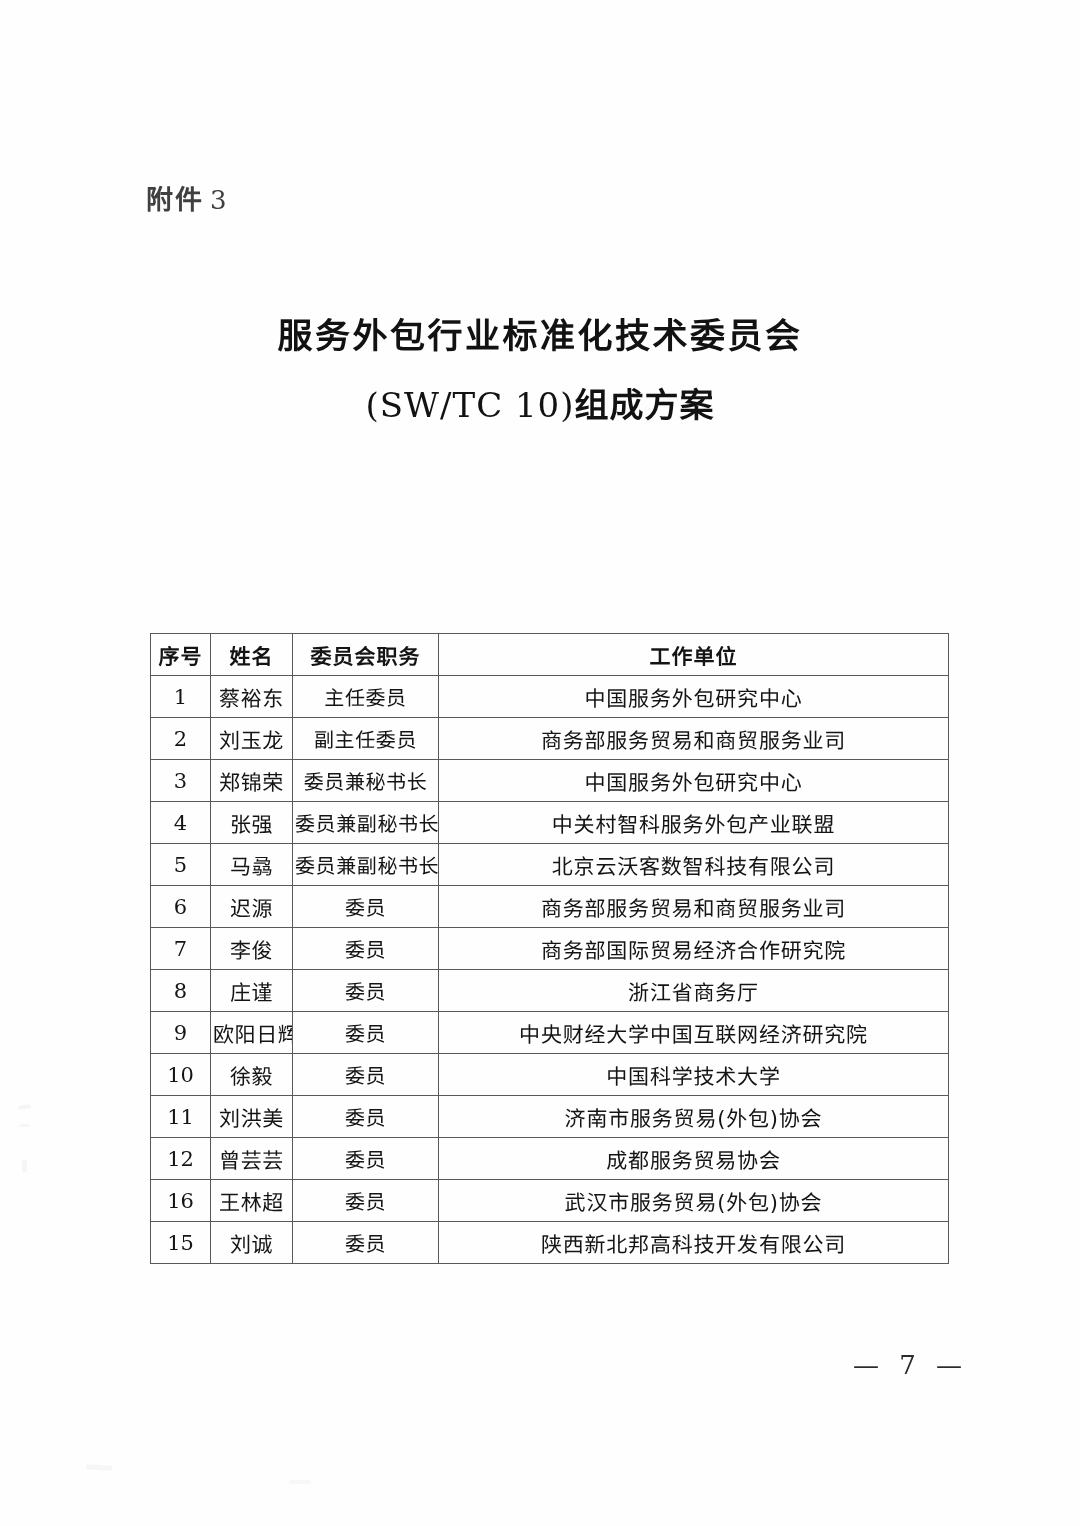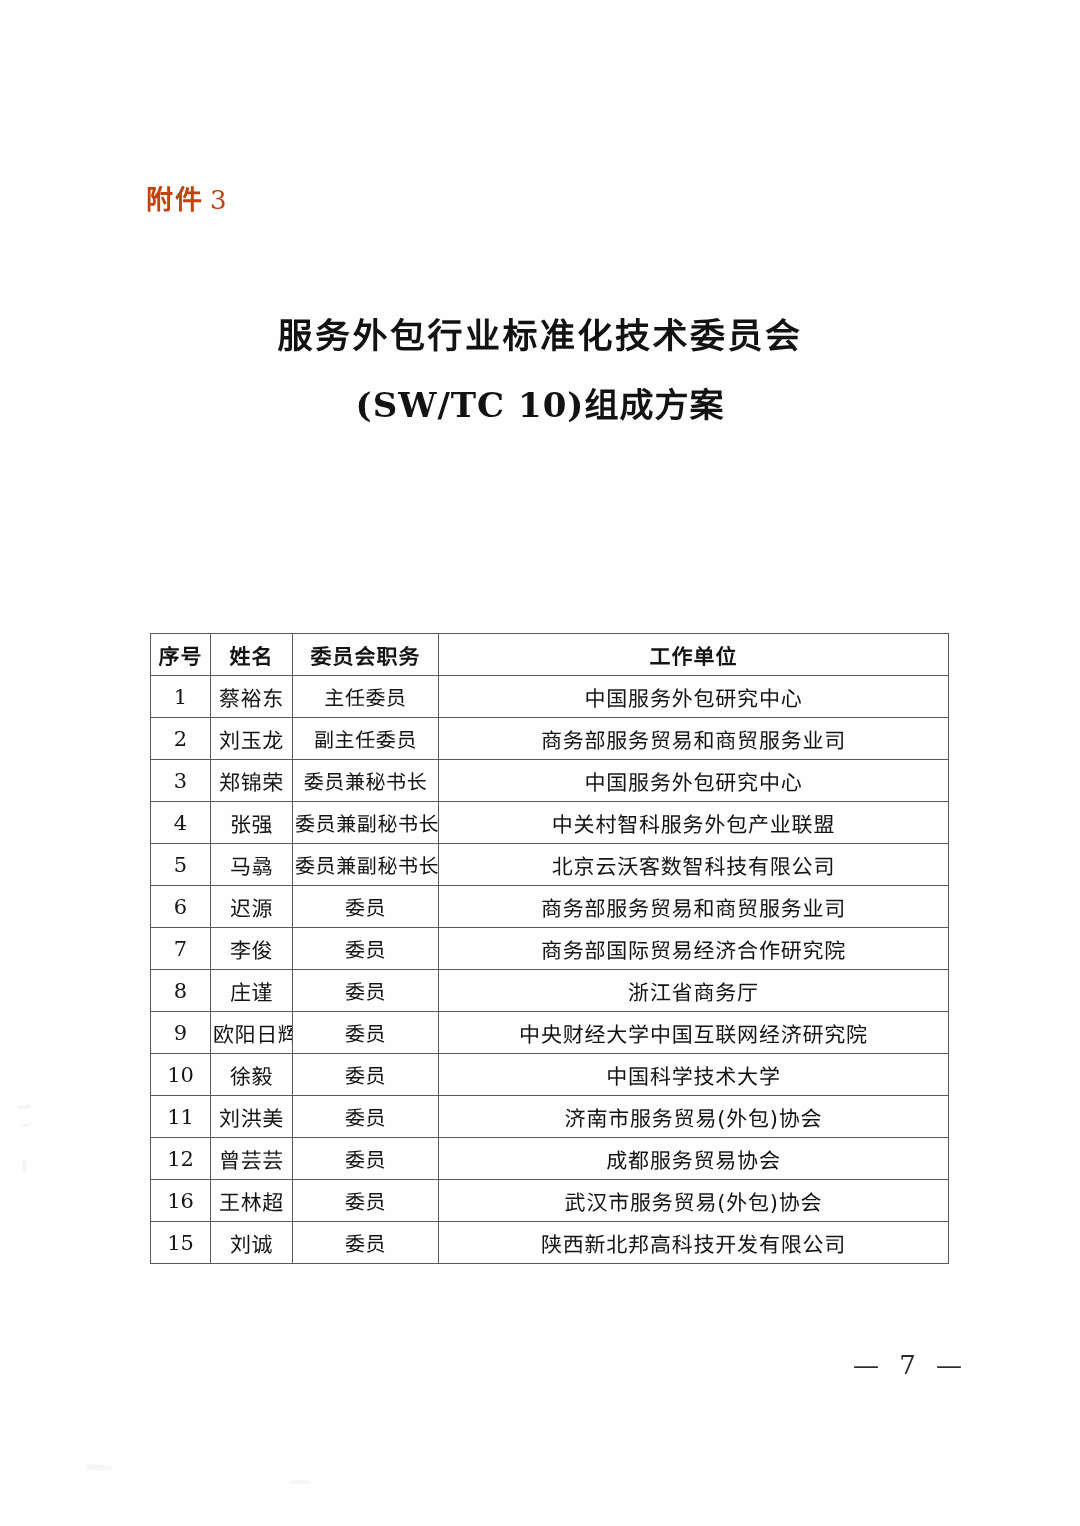--- a/index.html
+++ b/index.html
@@ -35,21 +35,21 @@
   .sa5 { left: 289px; top: 1480px; width: 22px; height: 4px; opacity: .35; }
 
   .attachment-label {
     position: absolute;
     left: 146px;
     top: 178px;
     font-family: "DejaVu Sans", "Liberation Sans", sans-serif;
     font-weight: 700;
     font-size: 27px;
     letter-spacing: 2px;
-    color: #c2410c;
+    color: #404040;
   }
   .attachment-label .num {
     font-family: "DejaVu Serif", "Liberation Serif", serif;
     font-weight: 400;
     font-size: 26px;
     padding-left: 6px;
   }
 
   .doc-title {
     position: absolute;
@@ -69,21 +69,21 @@
     right: 0;
     top: 350px;
     text-align: center;
     font-weight: 700;
     font-size: 34px;
     letter-spacing: 1px;
     color: #121212;
   }
   .doc-subtitle .code {
     font-family: "DejaVu Serif", "Liberation Serif", serif;
-    font-weight: 700;
+    font-weight: 400;
     text-align: right;
   }
   .doc-subtitle .cn {
     font-family: "DejaVu Sans", "Liberation Sans", sans-serif;
     font-weight: 700;
   }
 
   .body-paragraph {
     position: absolute;
     left: 148px;

